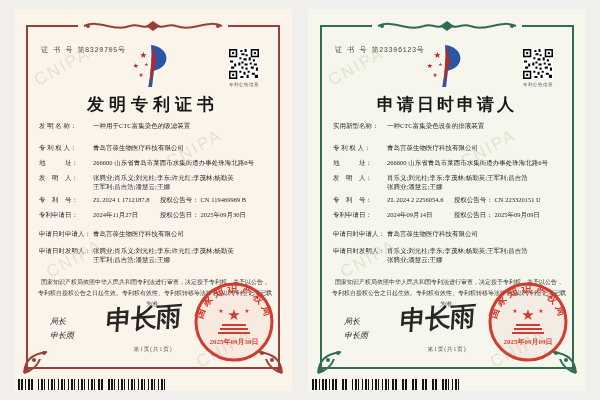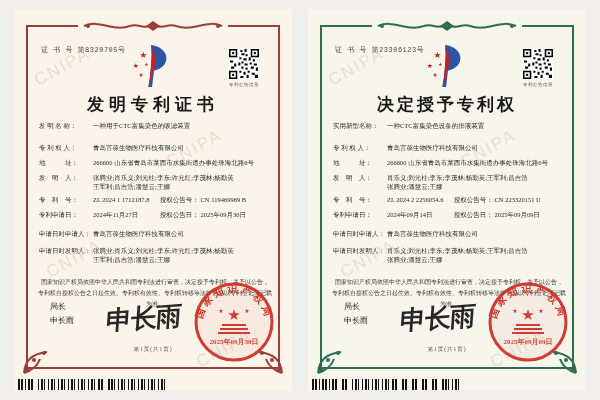--- a/index.html
+++ b/index.html
@@ -36,21 +36,21 @@
   .val { }
   .two-line .val-lines { display:inline-block; vertical-align:top; }
   .val-lines span { display:block; line-height:9px; }
   .col2 { position:absolute; left:51%; top:0; }
   .mb12{margin-bottom:12px}.mb9{margin-bottom:9px}.mb7{margin-bottom:7px}
   .mb5{margin-bottom:5px}.mb4{margin-bottom:4px}
 
   .notice { position:absolute; top:268px; left:24px; right:20px; text-align:center;
             font-size:6px; line-height:11px; color:#3a3a3a; }
 
-  .sig-block { position:absolute; top:291px; left:36px; font-size:8px; color:#222; line-height:14px; }
+  .sig-block { position:absolute; top:306px; left:36px; font-size:8px; color:#222; line-height:14px;font-style:italic; }
   .signature { position:absolute; top:292px; left:92px; font-size:26px; font-weight:bold;
                color:#161616; transform:rotate(-4deg) skewX(-8deg); letter-spacing:-1px; opacity:.92; }
 
   .seal { position:absolute; right:16px; bottom:27px; width:84px; height:84px; color:#cf2f23; opacity:.93; }
 
   .page-footer { position:absolute; bottom:38px; left:0; right:0; text-align:center;
                  font-size:5.5px; color:#555; letter-spacing:1px; }
 
   .barcode { position:absolute; left:4px; bottom:1px; width:148px; height:11px;
              background:
@@ -209,21 +209,21 @@
         <rect x="22.5" y="1.5" width="5" height="5" fill="#fff"></rect>
         <rect x="24" y="3" width="2" height="2" fill="#000"></rect>
       <rect x="0" y="21" width="8" height="8" fill="#000"></rect>
         <rect x="1.5" y="22.5" width="5" height="5" fill="#fff"></rect>
         <rect x="3" y="24" width="2" height="2" fill="#000"></rect>
       <path fill="#000" d="M11 1h2v2h-2z M15 0h2v3h-2z M12 4h3v2h-3z M16 5h2v2h-2z M10 8h2v2h-2z M14 9h3v2h-3z M19 8h2v3h-2z M23 10h2v2h-2z M1 11h3v2H1z M5 14h2v3H5z M2 17h3v2H2z M9 13h2v3H9z M12 12h2v2h-2z M15 14h3v2h-3z M20 13h2v2h-2z M24 14h3v2h-3z M12 17h2v2h-2z M16 18h2v2h-2z M21 17h3v2h-3z M26 18h2v3h-2z M10 21h2v2h-2z M14 22h2v3h-2z M18 21h2v2h-2z M22 23h3v2h-3z M11 26h3v2h-3z M17 25h2v3h-2z M25 25h3v3h-3z"></path>
     </svg>
     <div class="qr-caption">专利公告信息</div>
   </div>
 
-  <div class="title">决定授予专利权</div>
+  <div class="title">申请日时申请人</div>
 
   <div class="body">
     <div class="row mb12">
       <span class="lab">实用新型名称：</span><span class="val">一种CTC富集染色设备的排液装置</span>
     </div>
     <div class="row mb5">
       <span class="lab">专 利 权 人：</span><span class="val">青岛言葆生物医疗科技有限公司</span>
     </div>
     <div class="row mb5">
       <span class="lab">地　　　址：</span><span class="val">266600 山东省青岛市莱西市水集街道办事处珠海北路6号</span>

